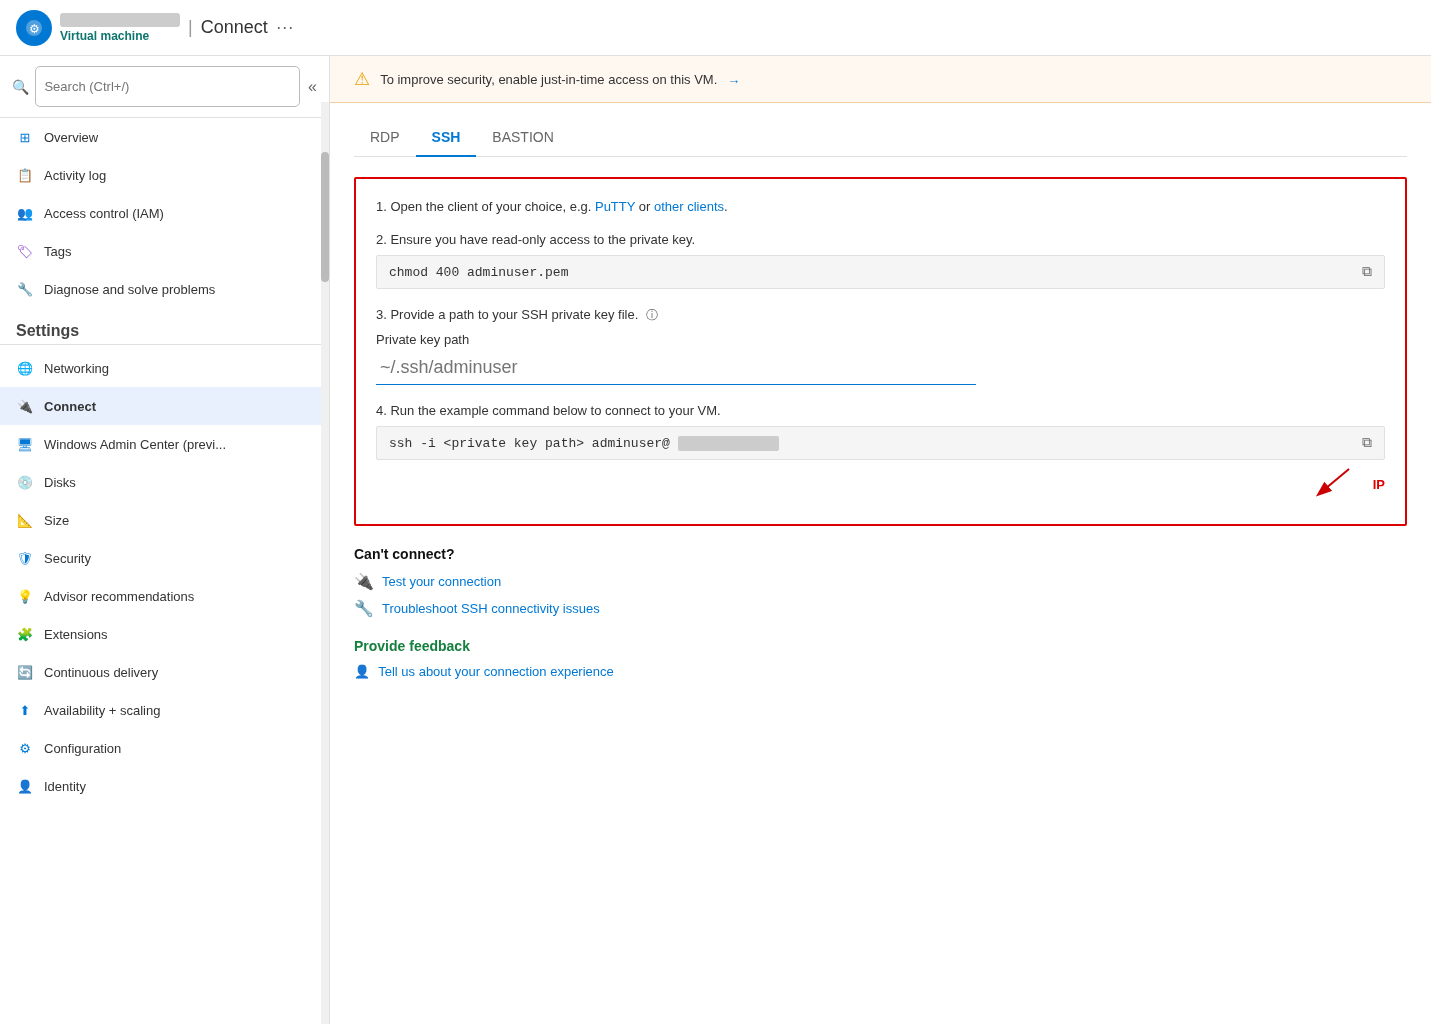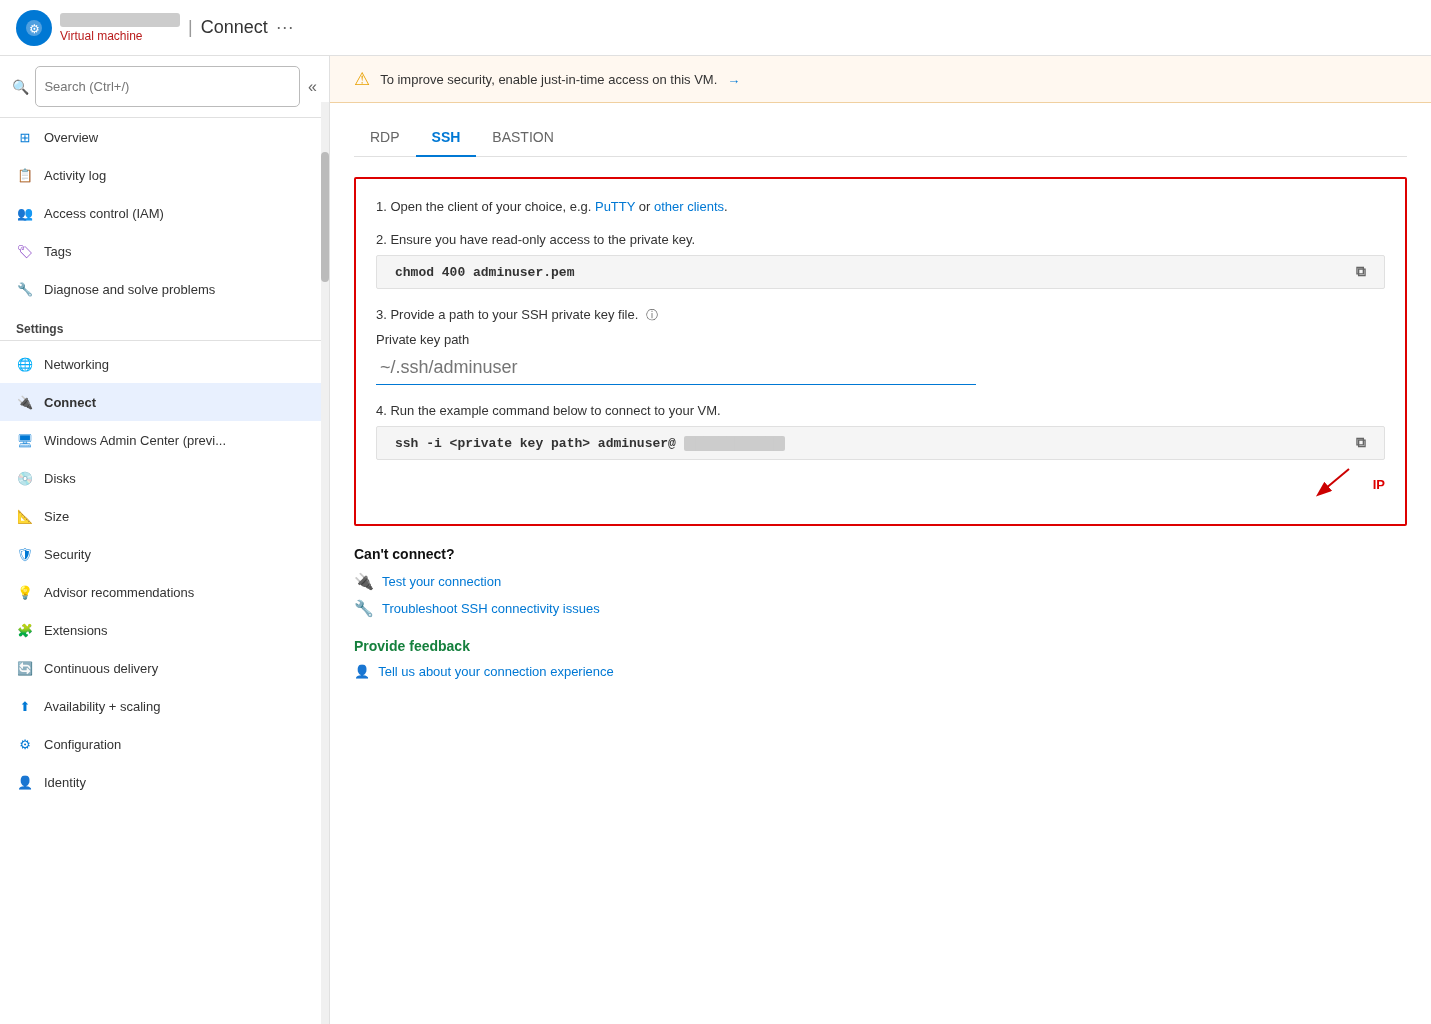--- a/index.html
+++ b/index.html
@@ -36,21 +36,21 @@
       margin-left: 8px; background: none; border: none; cursor: pointer; font-size: 16px; color: #666;
     }
     .sidebar-scroll { overflow-y: auto; flex: 1; }
     .sidebar-item {
       display: flex; align-items: center; padding: 10px 16px; cursor: pointer; color: #333;
       font-size: 13px; gap: 10px;
     }
     .sidebar-item.active { background: #e8f0fe; font-weight: 600; }
     .sidebar-item .icon { width: 18px; height: 18px; display: flex; align-items: center; justify-content: center; flex-shrink: 0; }
     .sidebar-section-label {
-      padding: 14px 16px 4px; font-size: 12px; font-weight: 600; color: #444; text-transform: none;
+      padding: 14px 16px 4px; font-size: 16px; font-weight: 600; color: #444; text-transform: none;
       border-bottom: 1px solid #e0e0e0; margin-bottom: 4px;
     }
 
     
     .content { flex: 1; overflow-y: auto; padding: 0; background: #fff; }
 
     
     .warning-banner {
       background: #fff8f0; border-bottom: 1px solid #f0d0a0; padding: 12px 24px;
       display: flex; align-items: center; gap: 10px; font-size: 13px; color: #333;
@@ -74,23 +74,23 @@
 
     
     .steps-box {
       border: 2px solid #d00; border-radius: 2px; padding: 20px; margin-bottom: 20px;
     }
     .step { margin-bottom: 18px; font-size: 13px; color: #333; }
     .step:last-child { margin-bottom: 0; }
     .step-title { margin-bottom: 8px; }
     .step-link { color: #0078d4; cursor: pointer; text-decoration: none; }
     .code-block {
-      background: #f5f5f5; padding: 8px 18px; font-family: 'Courier New', monospace;
+      background: #f5f5f5; padding: 8px 12px; font-family: 'Courier New', monospace;
       font-size: 13px; color: #333; display: flex; align-items: center; justify-content: space-between;
-      border: 1px solid #e0e0e0; border-radius: 2px; margin-top: 4px; font-weight: bold;
+      border: 1px solid #e0e0e0; border-radius: 2px; margin-top: 4px;
     }
     .copy-icon { cursor: pointer; color: #666; font-size: 14px; }
     .private-key-label { font-size: 13px; color: #333; margin-bottom: 4px; }
     .private-key-input {
       width: 100%; border: none; border-bottom: 1px solid #0078d4; padding: 6px 4px;
       font-size: 18px; color: #333; outline: none;
     }
     .info-icon { color: #666; font-size: 12px; margin-left: 4px; cursor: pointer; }
 
     
@@ -126,21 +126,21 @@
 
 <div class="top-bar">
   <div class="top-bar-logo">
     <svg viewBox="0 0 20 20" fill="white">
         <circle cx="10" cy="10" r="8" fill="#50a0e0"></circle>
         <text x="5" y="15" font-size="12" fill="white">⚙</text>
       </svg>
   </div>
   <div class="top-bar-vm">
     <div class="top-bar-blurred"></div>
-    <span style="font-size:12px;color:#b91c1c;">Virtual machine</span>
+    <span style="font-size:12px;color:#0f766e;font-weight:bold;">Virtual machine</span>
   </div>
   <span class="top-bar-divider">|</span>
   <span class="top-bar-title">Connect</span>
   <span class="top-bar-dots" style="margin-left:8px;">···</span>
 </div>
 
 <div class="main-layout">
 
   <div class="sidebar" style="position:relative;">
     <div class="sidebar-search">

